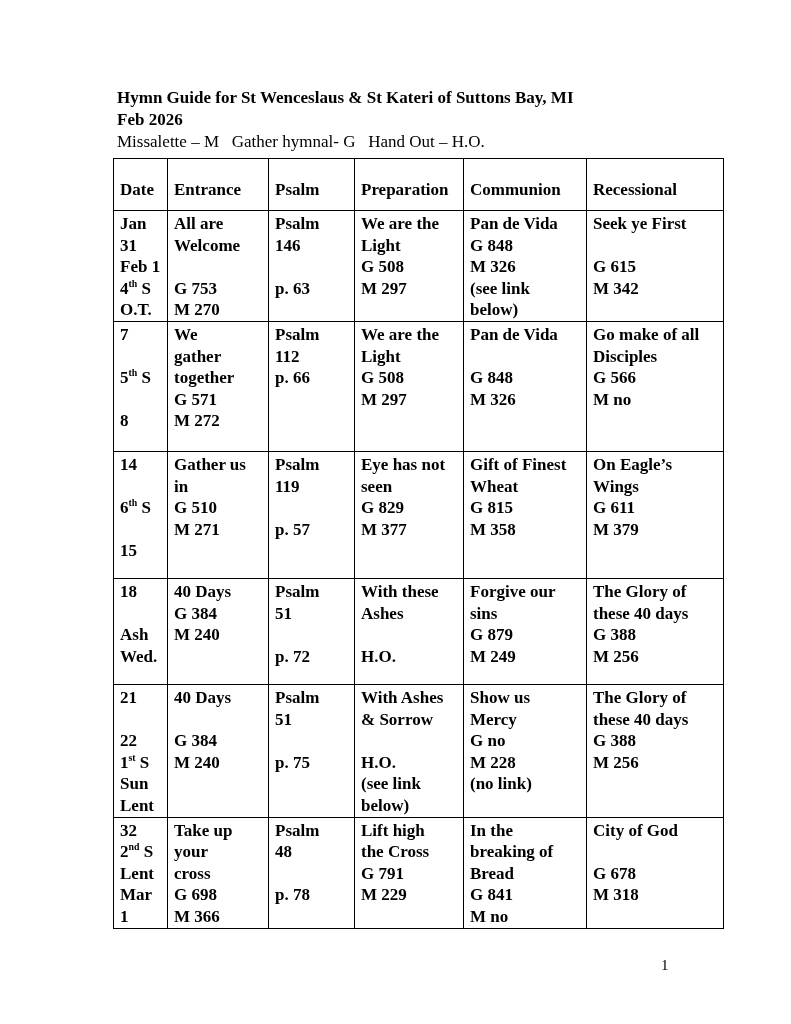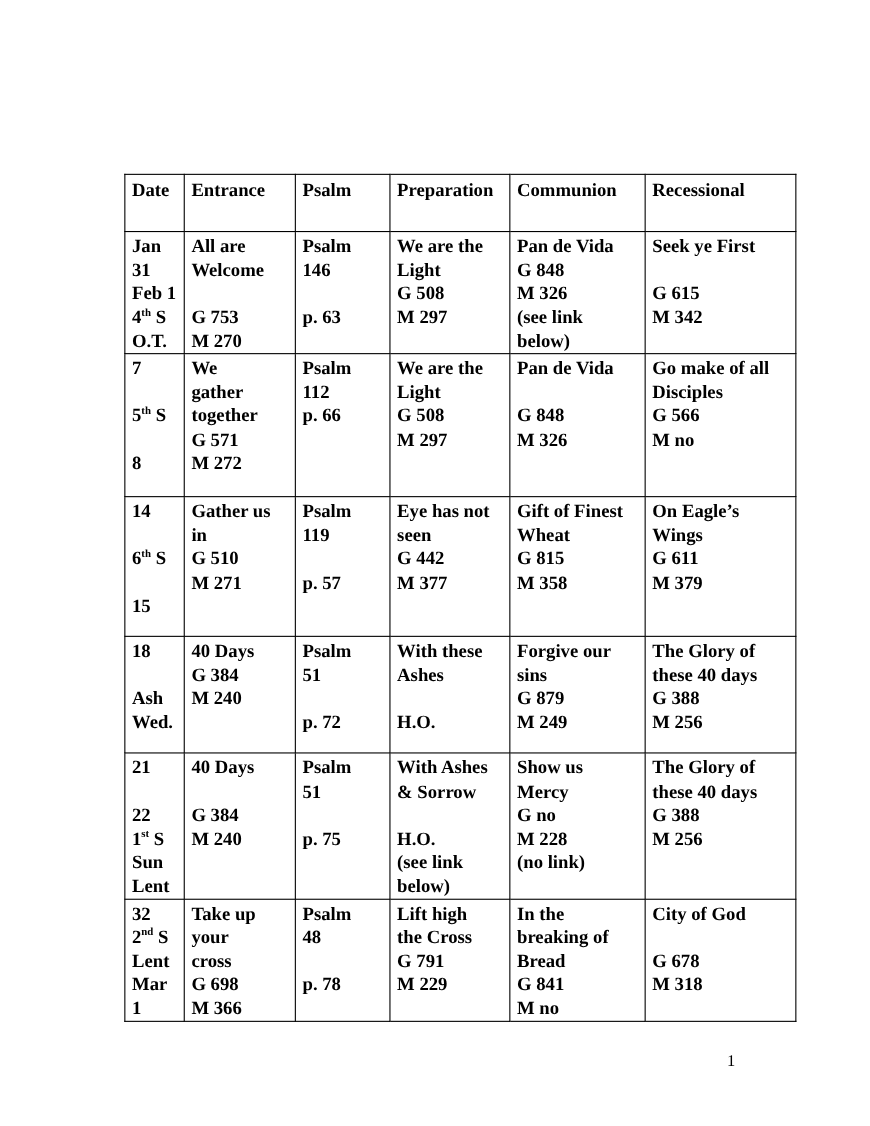--- a/index.html
+++ b/index.html
@@ -32,40 +32,45 @@
   table.hymn-table td {
     border: 1px solid #000000;
     vertical-align: top;
     text-align: left;
     font-size: 17px;
     font-weight: bold;
     line-height: 21.6px;
     padding: 2px 3px 0 6px;
     overflow: hidden;
   }
-  table.hymn-table th { padding-top: 3px; }
+  table.hymn-table th { padding-top: 20px; }
   .cell-line { min-height: 21.6px; white-space: pre; }
   sup.ord {
     font-size: 0.58em;
     font-weight: bold;
     vertical-align: super;
     line-height: 0;
   }
   .page-number {
     position: absolute;
     left: 661px;
     top: 957px;
     font-size: 15px;
     font-weight: normal;
   }
 </style>
 </head>
 <body>
 
 <div class="page">
+  <div class="header-block">
+    <div class="doc-title">Hymn Guide for St Wenceslaus &amp; St Kateri of Suttons Bay, MI</div>
+    <div class="doc-date">Feb 2026</div>
+    <div class="legend">Missalette – M   Gather hymnal- G   Hand Out – H.O.</div>
+  </div>
 
   <table class="hymn-table">
     <colgroup>
         <col style="width: 54px;">
         <col style="width: 101px;">
         <col style="width: 86px;">
         <col style="width: 109px;">
         <col style="width: 123px;">
         <col style="width: 137px;">
       </colgroup>
@@ -176,21 +181,21 @@
           </td>
           <td>
             <div class="cell-line">Psalm</div>
             <div class="cell-line">119</div>
             <div class="cell-line">&nbsp;</div>
             <div class="cell-line">p. 57</div>
           </td>
           <td>
             <div class="cell-line">Eye has not</div>
             <div class="cell-line">seen</div>
-            <div class="cell-line">G 442</div>
+            <div class="cell-line">G 829</div>
             <div class="cell-line">M 377</div>
           </td>
           <td>
             <div class="cell-line">Gift of Finest</div>
             <div class="cell-line">Wheat</div>
             <div class="cell-line">G 815</div>
             <div class="cell-line">M 358</div>
           </td>
           <td>
             <div class="cell-line">On Eagle’s</div>

